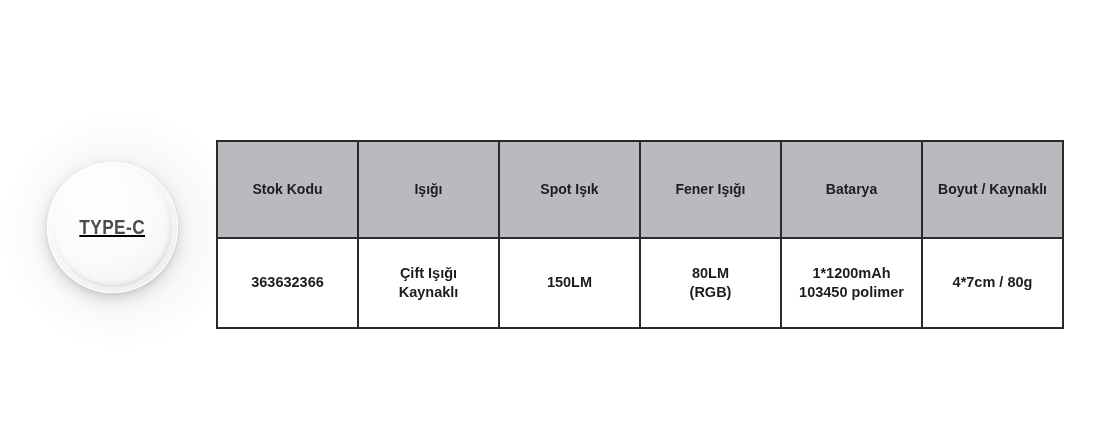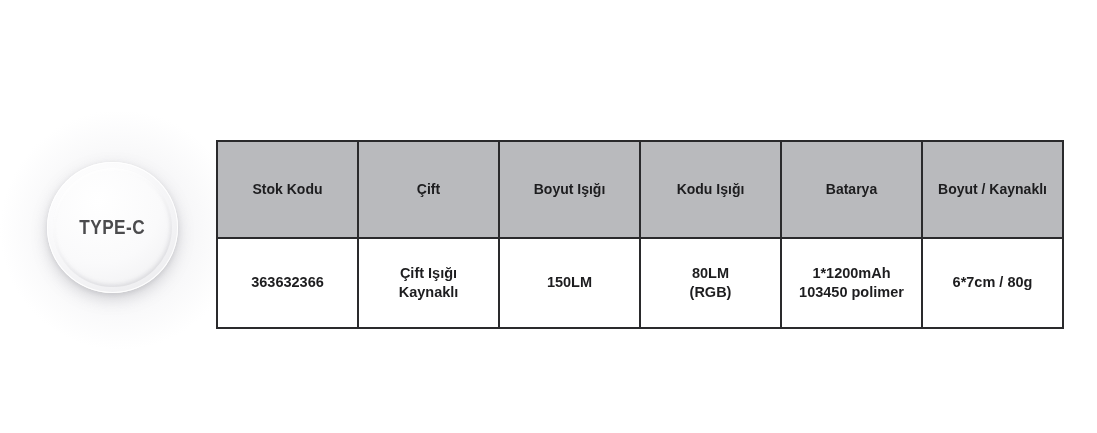--- a/index.html
+++ b/index.html
@@ -44,20 +44,21 @@
         #fbfbfc 38%,
         #f2f2f4 68%,
         #e4e4e7 100%);
     box-shadow:
       0 6px 16px rgba(120,120,130,0.28),
       0 2px 5px rgba(120,120,130,0.18),
       inset 0 0 0 1px rgba(255,255,255,0.9);
     display: flex;
     align-items: center;
     justify-content: center;
+    text-decoration: underline;
   }
   
   .badge::before {
     content: "";
     position: absolute;
     left: 6px;
     top: 6px;
     right: 6px;
     bottom: 6px;
     border-radius: 50%;
@@ -124,23 +125,23 @@
 <div class="badge-glow"></div>
 
 <div class="badge">
   <span class="badge-label">TYPE-C</span>
 </div>
 
 <table class="spec-table">
   <thead>
     <tr>
       <th>Stok Kodu</th>
-      <th>Çift</th>
-      <th>Boyut Işığı</th>
-      <th>Kodu Işığı</th>
+      <th>Işığı</th>
+      <th>Spot Işık</th>
+      <th>Fener Işığı</th>
       <th>Batarya</th>
       <th>Boyut / Kaynaklı</th>
     </tr>
   </thead>
   <tbody>
     <tr>
       <td>
         <span class="cell-lines">
           <span>363632366</span>
         </span>
@@ -163,18 +164,18 @@
         </span>
       </td>
       <td>
         <span class="cell-lines">
           <span>1*1200mAh</span>
           <span>103450 polimer</span>
         </span>
       </td>
       <td>
         <span class="cell-lines">
-          <span>6*7cm / 80g</span>
+          <span>4*7cm / 80g</span>
         </span>
       </td>
     </tr>
   </tbody>
 </table>
 
 </body></html>

